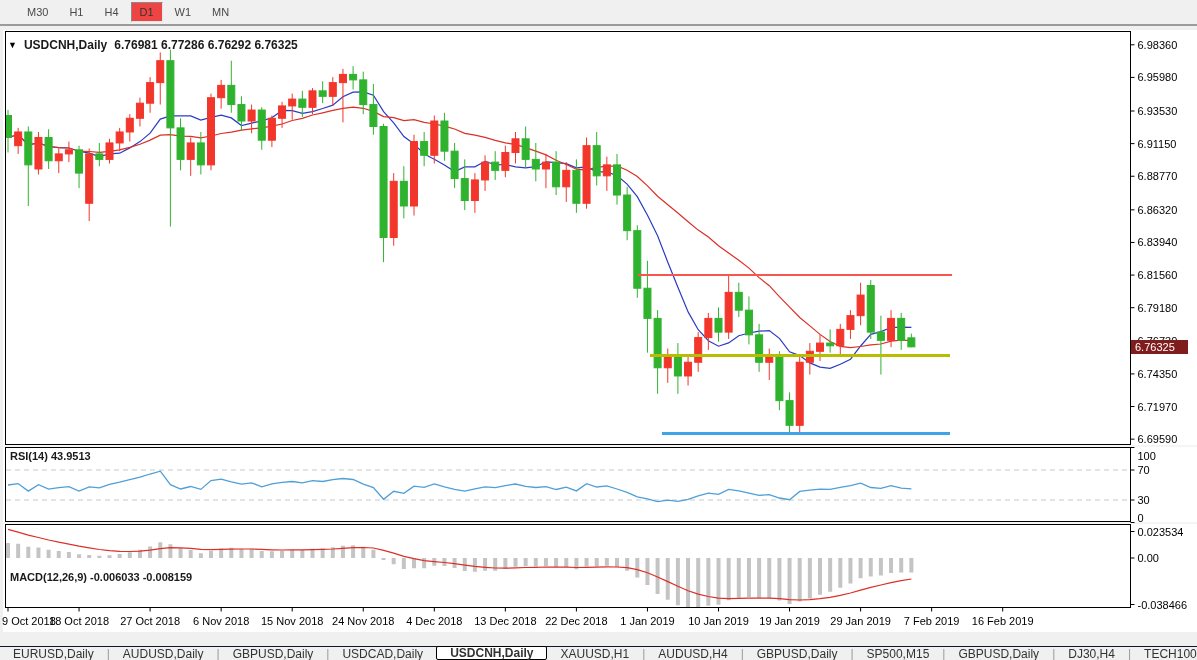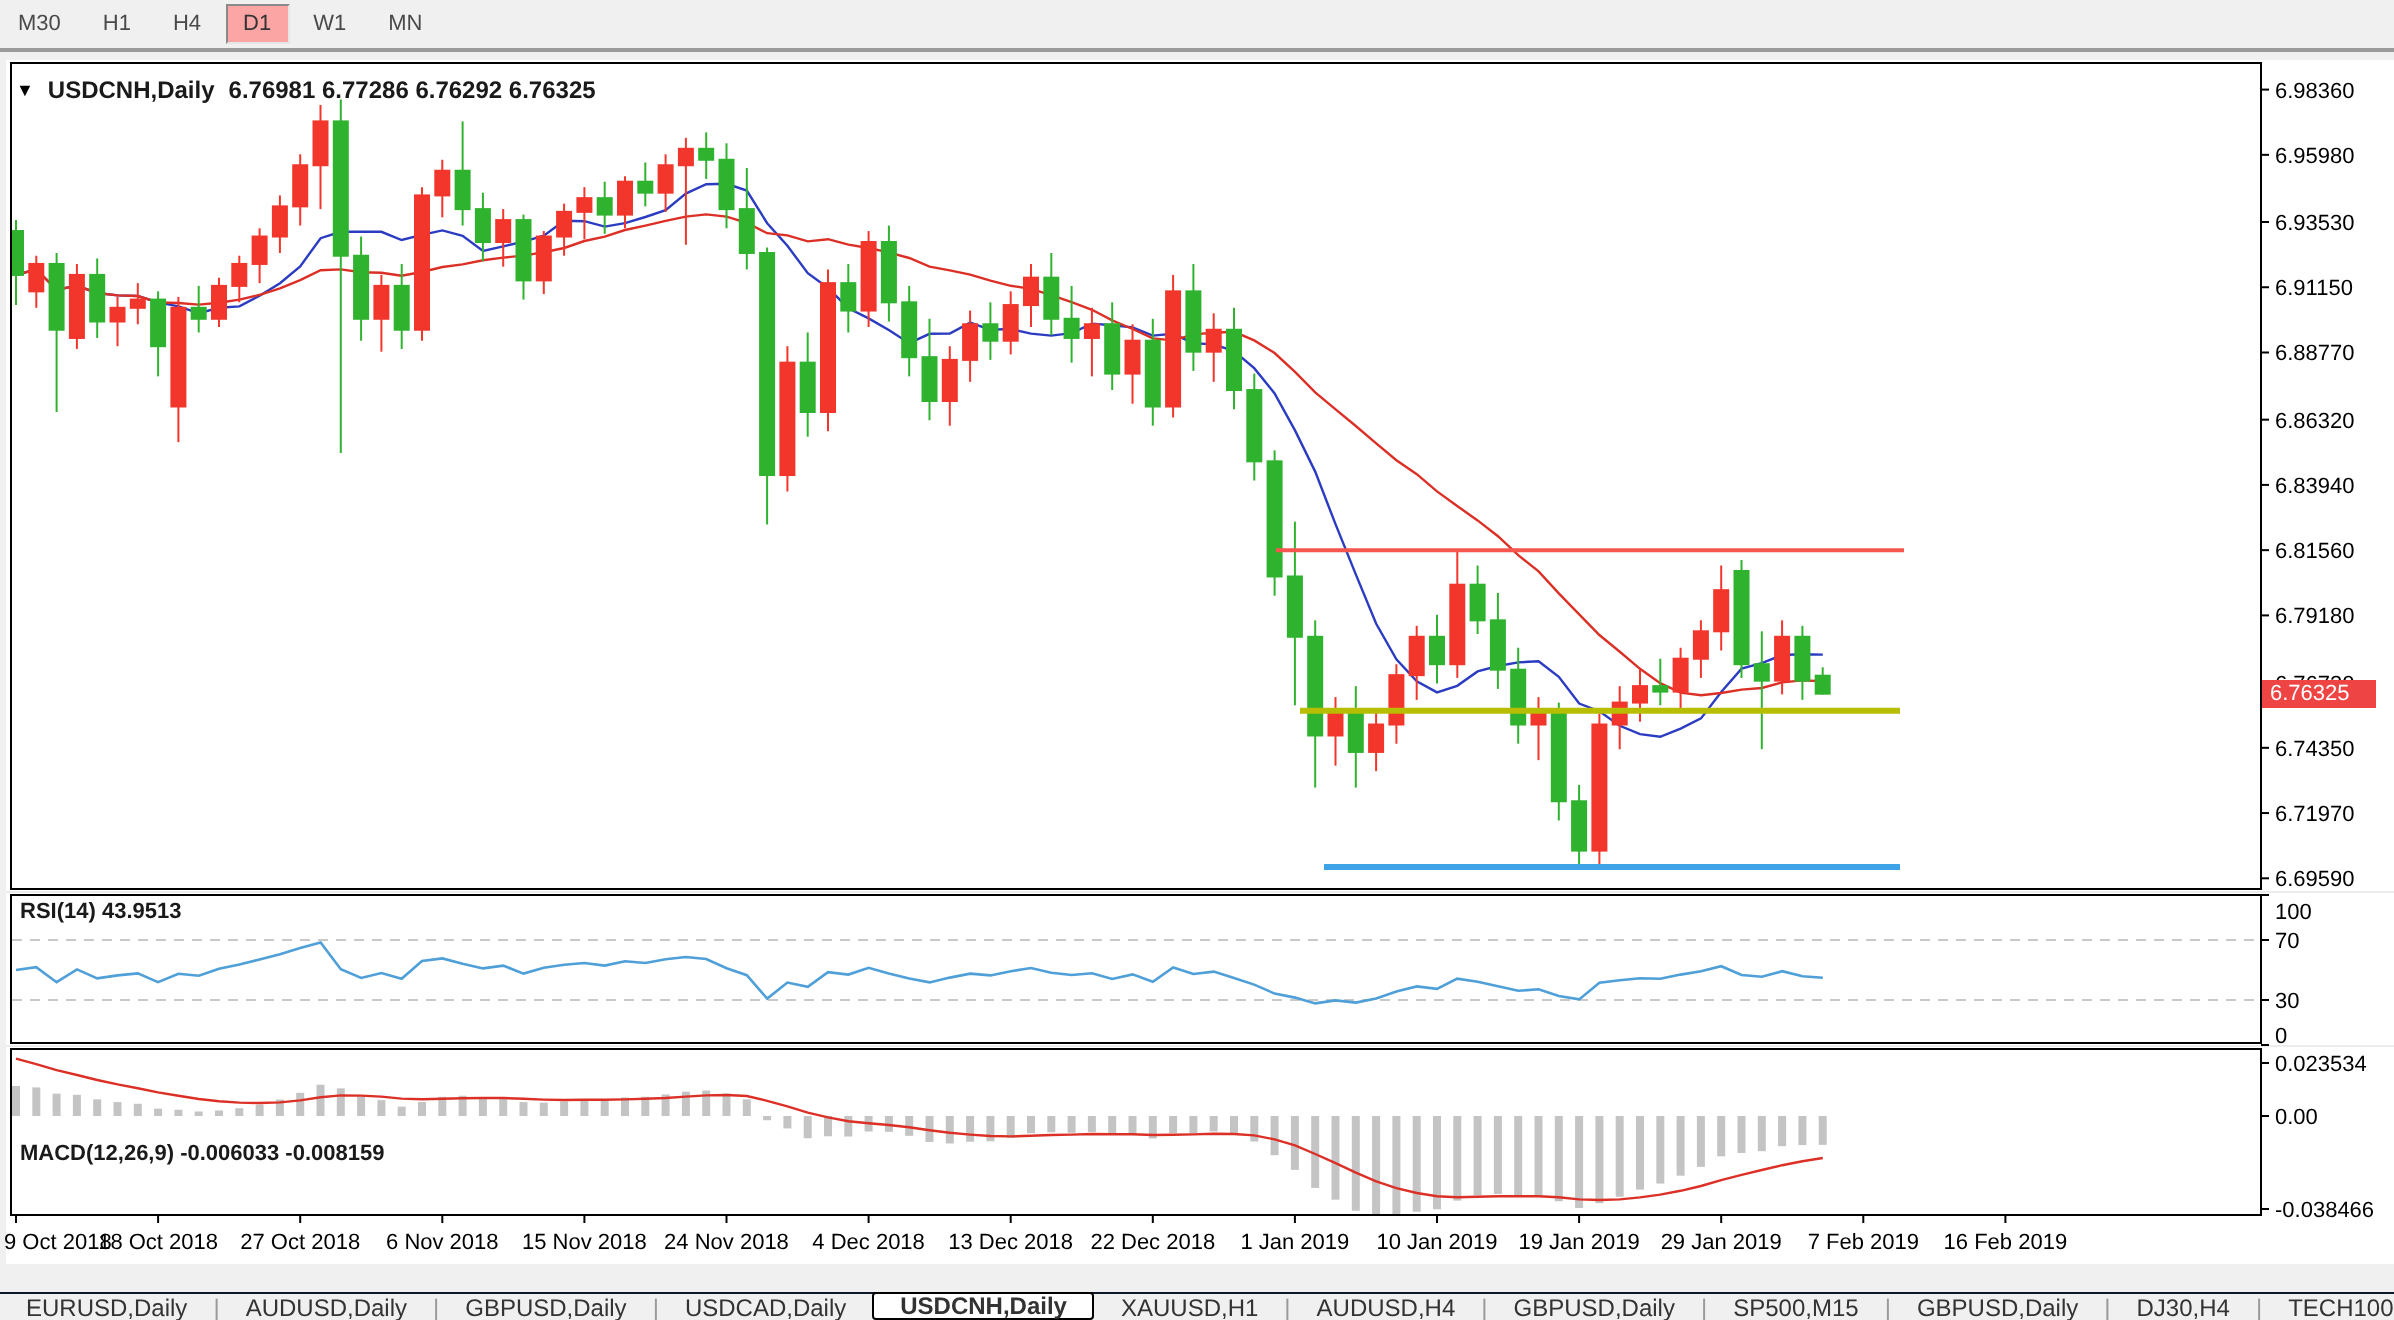--- a/index.html
+++ b/index.html
@@ -2,32 +2,32 @@
 <html><head>
 <meta charset="utf-8">
 <style>
   html,body{margin:0;padding:0;background:#f0f0f0;width:1197px;height:660px;overflow:hidden;
     font-family:"Liberation Sans","DejaVu Sans",sans-serif;}
   #stage{position:relative;width:1197px;height:660px;background:#f0f0f0;}
   #chart-svg{position:absolute;left:0;top:0;width:1197px;height:660px;}
 
   
   .toolbar{position:absolute;left:0;top:0;width:1197px;height:26px;background:#f0f0f0;
-    border-bottom:2px solid #9b9b9b;display:flex;align-items:center;padding-left:0;box-sizing:border-box;z-index:5;}
+    border-bottom:2px solid #9b9b9b;display:flex;align-items:center;padding-left:18px;box-sizing:border-box;z-index:5;}
   .tf-btn{font-size:11px;color:#4a4a4a;padding:3px 8px;margin-right:3px;border:1px solid transparent;cursor:default;}
-  .tf-btn.active{background:#fca5a5;border:1px solid;border-color:#8a8a8a #e6e6e6 #e6e6e6 #8a8a8a;color:#333;}
+  .tf-btn.active{background:#ef4444;border:1px solid;border-color:#8a8a8a #e6e6e6 #e6e6e6 #8a8a8a;color:#333;}
 
   
   .chart-title{position:absolute;left:8px;top:38px;font-size:12px;font-weight:bold;color:#1a1a1a;
     display:flex;align-items:center;gap:7px;z-index:3;}
   .chart-title .tri{font-size:9px;color:#000;line-height:10px;}
   .ind-label{position:absolute;font-size:11px;color:#1a1a1a;z-index:3;font-weight:bold;}
   #rsi-label{left:10px;top:450px;}
   #macd-label{left:10px;top:527px;margin-top:44px;}
-  .price-tag{position:absolute;left:1131px;top:340px;width:57px;height:14px;background:#ef4444;color:#fff;
+  .price-tag{position:absolute;left:1131px;top:340px;width:57px;height:14px;background:#7f1d1d;color:#fff;
     font-size:11px;line-height:14px;padding-left:4px;box-sizing:border-box;z-index:3;}
 
   
   .tabbar{position:absolute;left:0;bottom:0;width:1197px;height:14px;background:#f0f0f0;
     border-top:1px solid #0f172a;display:flex;align-items:stretch;z-index:5;box-sizing:border-box;}
   .tab{font-size:12px;color:#333;display:flex;align-items:center;padding:0 13px;cursor:default;white-space:nowrap;}
   .tab.active{background:#fff;border:1px solid #000;border-radius:2px;font-weight:bold;margin-top:-1px;}
   .tab-sep{color:#9a9a9a;display:flex;align-items:center;font-size:12px;}
 </style>
 </head>

